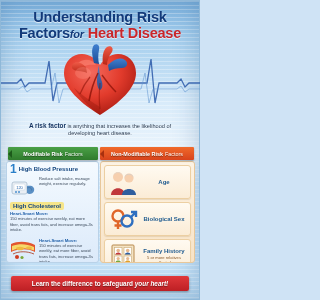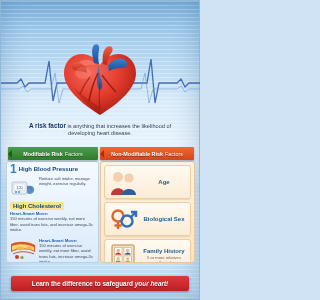--- a/index.html
+++ b/index.html
@@ -119,20 +119,24 @@
     text-shadow:0 .5px 1px rgba(0,0,0,.45);
   }
   .footer-txt i{ font-style:italic; }
 </style>
 </head>
 <body>
 
 <div class="poster">
 
   <div class="title-wrap">
+    <div class="t-line">Understanding Risk</div>
+    <div class="t-line">
+      <span>Factors</span><span class="t-for">for</span> <span class="t-red">Heart Disease</span>
+    </div>
   </div>
 
   <div class="hero">
     <svg class="ecg" viewBox="0 0 200 60" preserveAspectRatio="none">
       <path d="M0,34 L16,34 L20,30 L24,38 L28,34 L44,34 L48,12 L52,52 L56,34 L74,34 L78,28 L82,40 L86,34 L118,34 L122,28 L126,40 L130,34 L146,34 L150,10 L154,54 L158,34 L176,34 L180,30 L184,38 L188,34 L200,34" fill="none" stroke="#2a58a8" stroke-width="1.3" opacity=".85"></path>
       <path d="M0,40 L18,40 L22,37 L26,43 L30,40 L50,40 L54,24 L58,54 L62,40 L86,40" fill="none" stroke="#5f93cf" stroke-width="1" opacity=".55"></path>
       <path d="M120,40 L140,40 L144,24 L148,54 L152,40 L176,40 L180,37 L184,43 L188,40 L200,40" fill="none" stroke="#5f93cf" stroke-width="1" opacity=".55"></path>
     </svg>
 
     <svg class="heart-img" viewBox="0 0 84 76">

